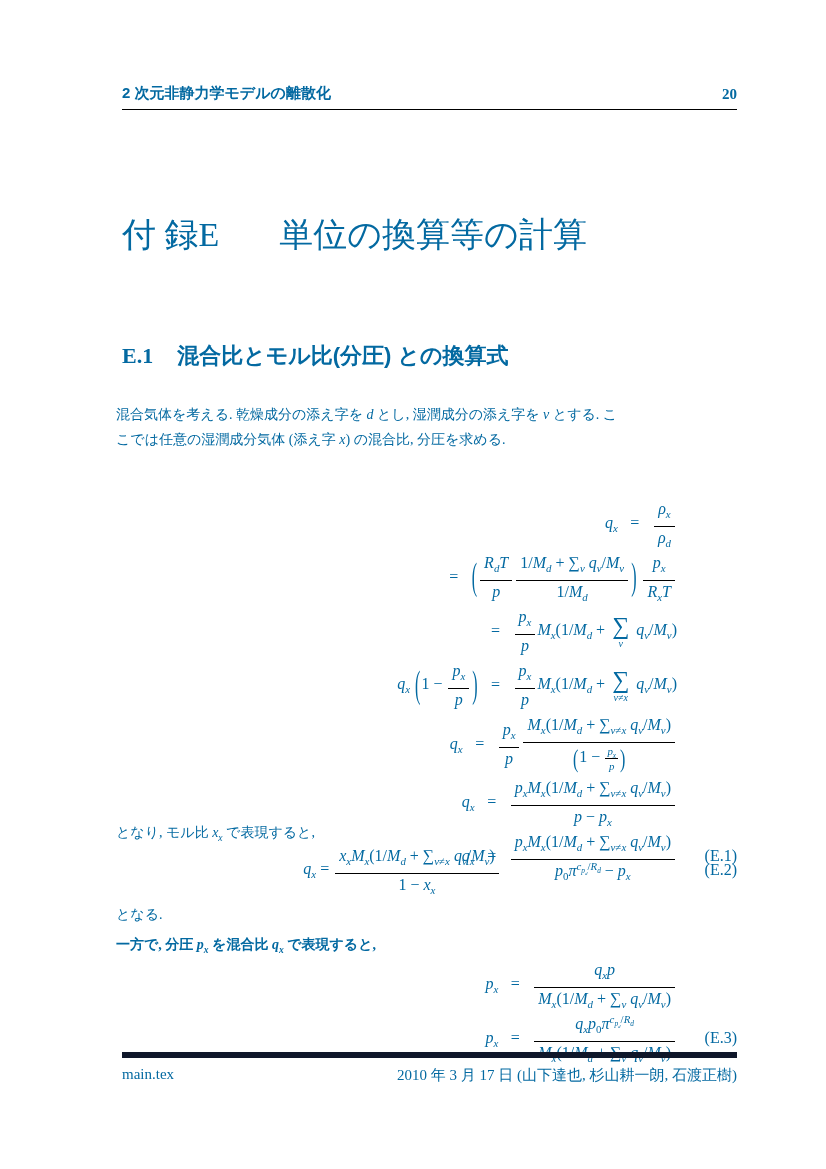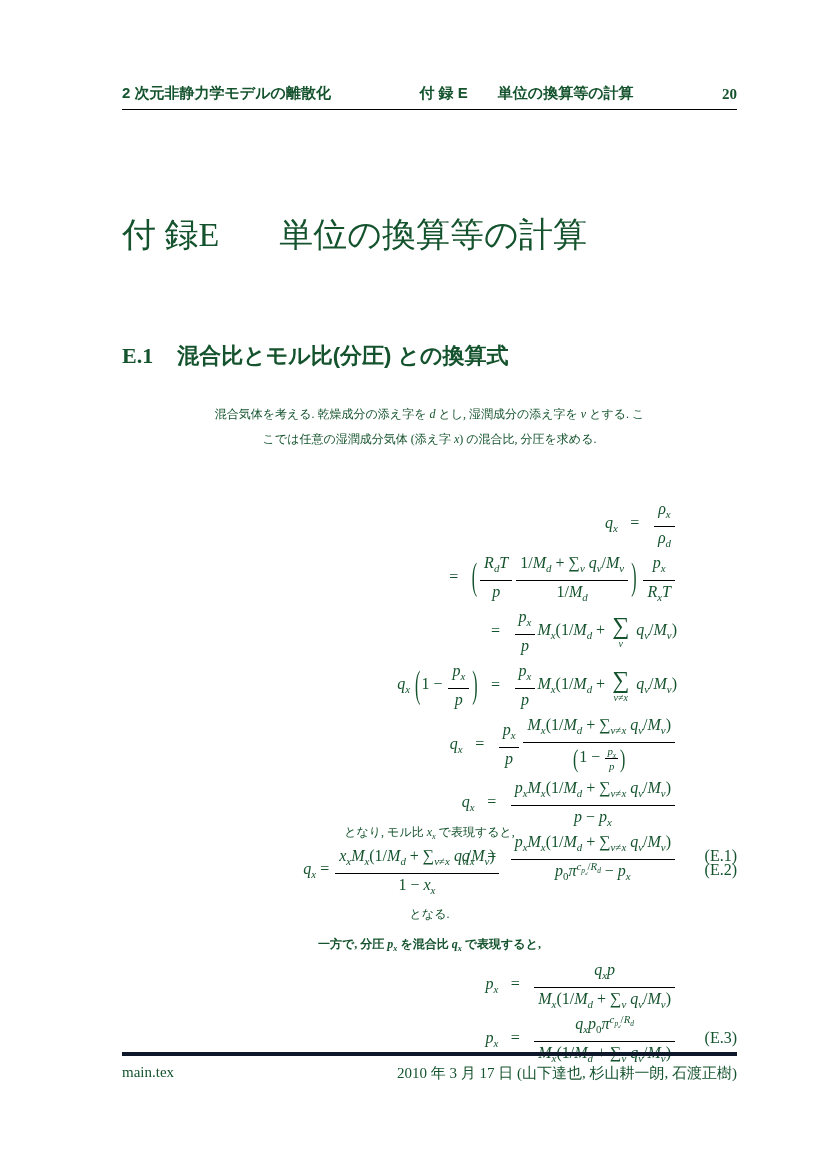--- a/index.html
+++ b/index.html
@@ -1,17 +1,17 @@
 <!DOCTYPE html>
 <html><head>
 <meta charset="utf-8">
 <style>
   html,body{margin:0;padding:0;background:#e8e8e8;}
   .page{position:relative;width:826px;height:1169px;background:#ffffff;margin:0 auto;
-        font-family:"Liberation Serif","DejaVu Serif",serif;color:#14532d;overflow:hidden;}
+        font-family:"Liberation Serif","DejaVu Serif",serif;color:#0369a1;overflow:hidden;}
   .abs{position:absolute;}
 
   
   .runhead{left:122px;width:615px;top:84px;border-bottom:1.5px solid #000;padding-bottom:6px;
            display:flex;justify-content:space-between;align-items:flex-end;
            font-weight:bold;font-size:15px;font-family:"Liberation Sans","DejaVu Sans",sans-serif;}
   .runhead .num{font-family:"Liberation Serif",serif;}
 
   
   .chapter{left:122px;top:212px;font-weight:normal;font-size:34px;white-space:nowrap;
@@ -19,21 +19,21 @@
   .chapter .en{font-family:"Liberation Serif",serif;}
   .chapter .t2{margin-left:60px;}
 
   
   .section{left:122px;top:341px;font-weight:bold;font-size:22px;white-space:nowrap;
            font-family:"Liberation Sans","DejaVu Sans",sans-serif;}
   .section .en{font-family:"Liberation Serif",serif;}
   .section .t2{margin-left:24px;}
 
   
-  .para{left:122px;width:615px;font-size:12px;line-height:25px;text-align:center;}
+  .para{left:116px;width:615px;font-size:14px;line-height:25px;}
   .para i, .math i{font-family:"Liberation Serif","DejaVu Serif",serif;font-style:italic;}
 
   
   .math{font-family:"Liberation Serif","DejaVu Serif",serif;font-size:16px;}
   sub,sup{font-size:68%;line-height:0;}
   .eqblock{left:122px;width:615px;display:flex;flex-direction:column;align-items:flex-end;}
   .eqrow{display:grid;grid-template-columns:209px 34px 1fr 60px;align-items:center;padding:3px 0;}
   .eqrow .lhs{text-align:right;}
   .eqrow .rel{text-align:center;}
   .eqrow .rhs{text-align:left;}
@@ -49,31 +49,30 @@
   .sfrac > .fn{display:block;border-bottom:1px solid #000;padding:0 2px 1px;}
   .sfrac > .fd{display:block;padding:1px 2px 0;}
   .dsum{display:inline-flex;flex-direction:column;align-items:center;vertical-align:middle;
         line-height:1;margin:0 3px;}
   .dsum .sg{font-size:24px;}
   .dsum .sl{font-size:10px;margin-top:1px;}
   .bp{display:inline-block;transform:scaleY(2.35);vertical-align:middle;padding:0 1px;font-weight:300;}
   .bp2{display:inline-block;transform:scaleY(1.55);vertical-align:middle;padding:0 1px;font-weight:300;}
 
   
-  .footer{left:122px;width:615px;top:1052px;border-top:4px solid #0f172a;padding-top:8px;
+  .footer{left:122px;width:615px;top:1052px;border-top:6px solid #0f172a;padding-top:8px;
           display:flex;justify-content:space-between;font-size:15px;}
 </style>
 </head>
 <body>
 
 <div class="page">
 
   <div class="abs runhead">
     <span>2 次元非静力学モデルの離散化</span>
-    <span>付 録 E　　単位の換算等の計算</span>
     <span class="num">20</span>
   </div>
 
   <div class="abs chapter">
     <span class="en">付 録E</span><span class="t2">単位の換算等の計算</span>
   </div>
 
   <div class="abs section">
     <span class="en">E.1</span><span class="t2">混合比とモル比(分圧) との換算式</span>
   </div>

